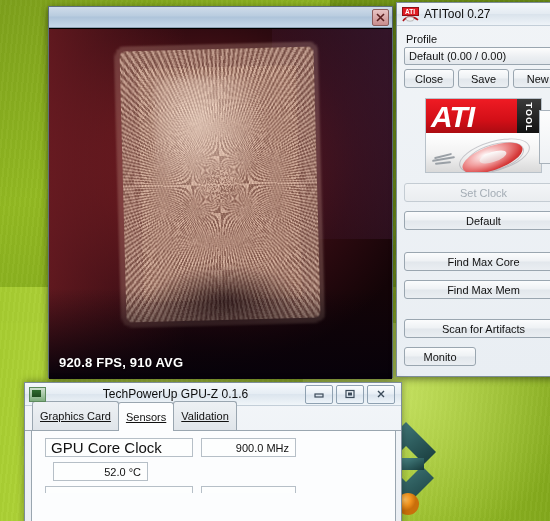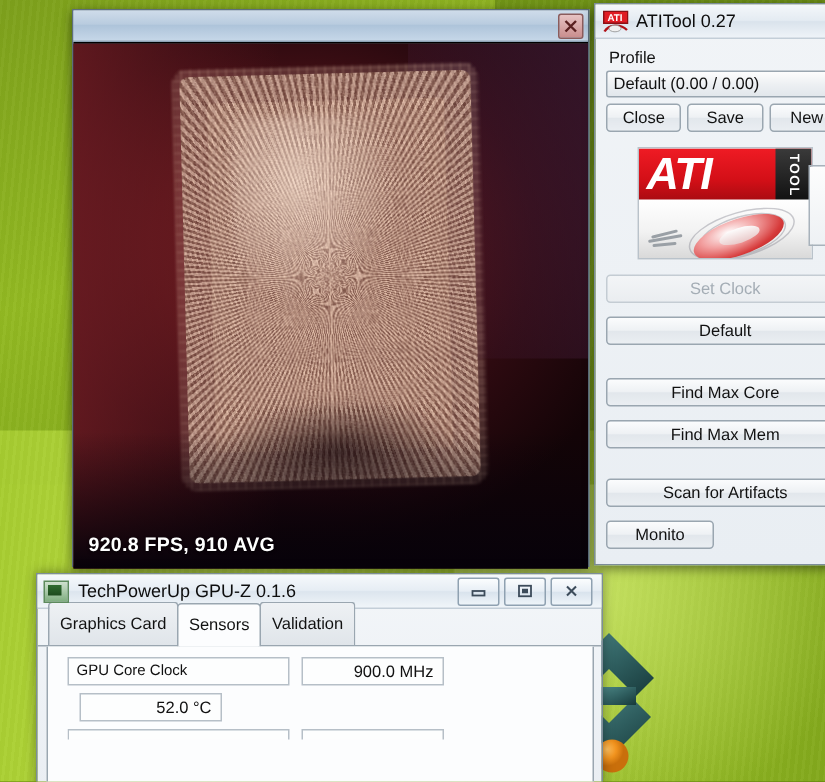--- a/index.html
+++ b/index.html
@@ -151,45 +151,45 @@
   #right-edge-panel{position:absolute;left:539px;top:110px;width:26px;height:52px;
     border:1px solid #a8b2bb;background:linear-gradient(180deg,#fdfdfd,#eef1f4);}
 
   
   #gpuz{left:24px;top:382px;width:378px;height:145px;
     border:1px solid #7d8d99;
     background:linear-gradient(180deg,#f3f6f9 0%,#eaeef3 100%);
     box-shadow:0 -1px 7px rgba(0,0,0,.35);}
   #gpuz-titlebar{height:22px;display:flex;align-items:center;gap:6px;padding:0 4px;
     background:linear-gradient(180deg,#f6f9fc 0%,#e6edf4 48%,#dce5ee 52%,#f0f5f9 100%);
-    border-bottom:1px solid #c3ced8;}
+    border-bottom:1px solid #c3ced8;text-align:center;}
   #gpuz-icon{width:15px;height:13px;position:relative;flex:0 0 auto;
     background:linear-gradient(180deg,#cfe0cf,#7fae7f);border:1px solid #5d8a5d;}
   #gpuz-icon::after{content:"";position:absolute;left:2px;top:2px;width:9px;height:7px;
     background:linear-gradient(180deg,#2f6b2f,#1d4a1d);}
   #gpuz-title{font-size:12px;color:#0d0d0d;flex:1;}
   .wbtns{display:flex;gap:3px;margin-right:2px;}
   .wbtn{width:26px;height:17px;border:1px solid #8fa1b1;border-radius:2px;
     background:linear-gradient(180deg,#fbfdfe 0%,#e7eef5 48%,#d9e3ed 52%,#eef4f9 100%);
     display:flex;align-items:center;justify-content:center;}
   #gpuz-tabs{display:flex;align-items:flex-end;height:20px;padding:4px 5px 0 7px;
     border-bottom:1px solid #9aa6b0;box-sizing:content-box;}
   .tab{box-sizing:border-box;height:19px;padding:14px 7px;font-size:11px;color:#111;
     display:flex;align-items:center;
     border:1px solid #9aa6b0;border-bottom:none;
     background:linear-gradient(180deg,#eef1f4 0%,#e0e5ea 100%);
-    border-radius:3px 3px 0 0;margin-right:-1px;}
+    border-radius:3px 3px 0 0;margin-right:-1px;text-decoration:underline;}
   .tab.active{height:22px;background:#fcfdfe;position:relative;z-index:2;
     margin-bottom:-1px;font-weight:normal;}
   #gpuz-panel{background:#fcfdfe;border:1px solid #9aa6b0;border-top:none;
     margin:0 5px 0 6px;height:92px;box-sizing:border-box;padding:7px 0 0 0;position:relative;}
   .sensor-row{display:flex;margin:0 10px 5px 13px;height:19px;}
   .sensor-name{box-sizing:border-box;width:148px;height:19px;
     border:1px solid #b6bfc7;background:#fdfefe;
-    display:flex;align-items:center;padding-left:5px;font-size:10px;color:#111;}
+    display:flex;align-items:center;padding-left:5px;font-size:15px;color:#111;}
   .sensor-value{box-sizing:border-box;width:95px;height:19px;margin-left:8px;
     border:1px solid #b6bfc7;background:#fdfefe;
     display:flex;align-items:center;justify-content:flex-end;
     padding-right:6px;font-size:11px;color:#111;}
   .sensor-row.partial{overflow:hidden;height:7px;}
 
   
   #watermark{position:absolute;left:362px;top:418px;width:86px;height:100px;}
   #watermark svg{display:block;}
 </style>

